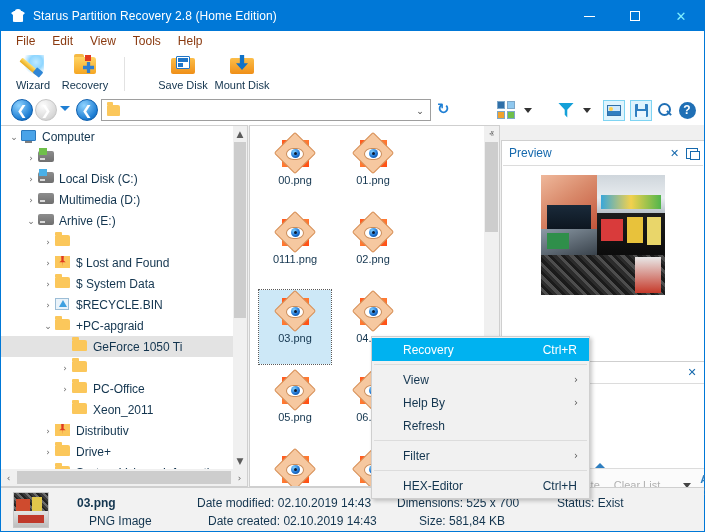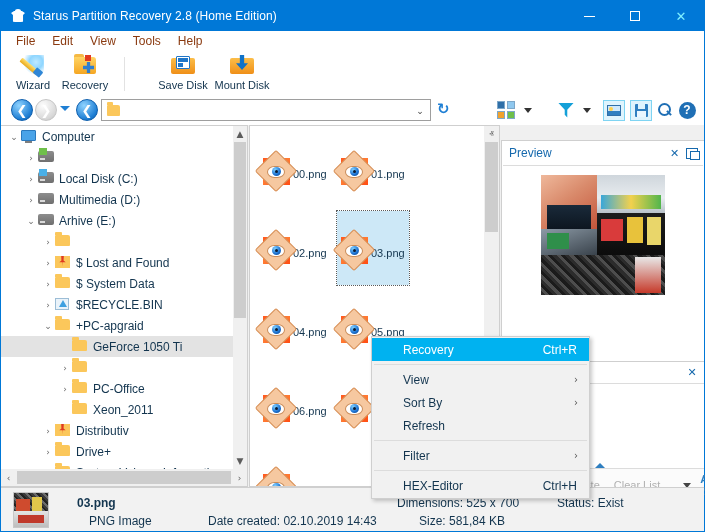--- a/index.html
+++ b/index.html
@@ -170,21 +170,21 @@
       color:#5c5c5c; font-size:9px; font-family:"DejaVu Sans", sans-serif; flex:none; }
   .sb-thumb-h { height:13px; background:#cdcdcd; margin:0 1px; }
   .sb-arrow-v { width:14px; height:16px; display:flex; align-items:center; justify-content:center;
       color:#5c5c5c; font-size:9px; font-family:"DejaVu Sans", sans-serif; }
   .sb-thumb-v { width:12px; margin:0 1px; background:#cdcdcd; }
 
   
   .filelist { position:absolute; left:248px; top:0; width:251px; height:362px;
               background:#ffffff; border:1px solid #cfcfcf; overflow:hidden; }
   .fl-grid { position:absolute; left:0; top:0; right:15px; bottom:0; padding:6px 0 0 6px; }
-  .fcell { width:72px; height:74px; float:left; display:flex; flex-direction:row;
+  .fcell { width:72px; height:74px; float:left; display:flex; flex-direction:column;
            align-items:center; margin:0 3px 5px 3px; padding-top:5px; }
   .fcell.sel { background:#cde8f7; outline:1px dotted #5a5a5a; }
   .fimg { width:34px; height:33px; position:relative; }
   .fimg .sq { position:absolute; left:4px; top:3px; width:27px; height:27px;
       background:linear-gradient(135deg,#ff5a1f 0%, #ff7a33 48%, #ff4d13 100%); }
   .fimg .dia { position:absolute; left:2px; top:1px; width:30px; height:30px;
       background:#f6c8a0; border:1px solid #d88f55; transform:rotate(45deg); border-radius:2px; }
   .fimg .eye { position:absolute; left:8px; top:11px; width:18px; height:12px;
       background:#ffffff; border-radius:50%/60%; border:1px solid #c98b58; }
   .fimg .pupil { position:absolute; left:13px; top:12px; width:9px; height:9px;
@@ -587,20 +587,29 @@
             </div>
             <div class="fname">01.png</div>
           </div>
           <div class="fcell">
             <div class="fimg">
               <div class="sq"></div>
               <div class="dia"></div>
               <div class="eye"></div>
               <div class="pupil"></div>
             </div>
+            <div class="fname">0111.png</div>
+          </div>
+          <div class="fcell">
+            <div class="fimg">
+              <div class="sq"></div>
+              <div class="dia"></div>
+              <div class="eye"></div>
+              <div class="pupil"></div>
+            </div>
             <div class="fname">02.png</div>
           </div>
           <div class="fcell sel">
             <div class="fimg">
               <div class="sq"></div>
               <div class="dia"></div>
               <div class="eye"></div>
               <div class="pupil"></div>
             </div>
             <div class="fname">03.png</div>
@@ -712,21 +721,21 @@
         <div class="ctxitem hl">
           <span>Recovery</span>
           <span class="ctx-acc">Ctrl+R</span>
         </div>
         <div class="ctxsep"></div>
         <div class="ctxitem">
           <span>View</span>
           <span class="ctx-sub">›</span>
         </div>
         <div class="ctxitem">
-          <span>Sort By</span>
+          <span>Help By</span>
           <span class="ctx-sub">›</span>
         </div>
         <div class="ctxitem">
           <span>Refresh</span>
         </div>
         <div class="ctxsep"></div>
         <div class="ctxitem">
           <span>Filter</span>
           <span class="ctx-sub">›</span>
         </div>
@@ -742,19 +751,20 @@
   <div class="statusbar">
     <div class="sb-thumbimg">
       <div class="a"></div>
         <div class="b"></div>
         <div class="c"></div>
         <div class="d"></div>
         <div class="e"></div>
     </div>
     <div class="sb-col sb-name">03.png</div>
     <div class="sb-col sb-type">PNG Image</div>
+    <div class="sb-col sb-dm">Date modified: 02.10.2019 14:43</div>
     <div class="sb-col sb-dc">Date created: 02.10.2019 14:43</div>
     <div class="sb-col sb-dim">Dimensions: 525 x 700</div>
     <div class="sb-col sb-size">Size: 581,84 KB</div>
     <div class="sb-col sb-status">Status: Exist</div>
   </div>
 
 </div>
 
 </body></html>

